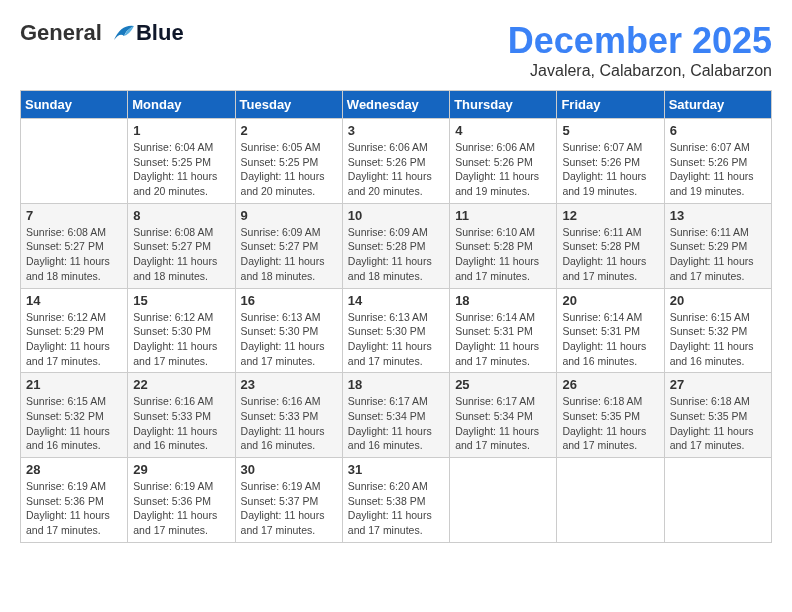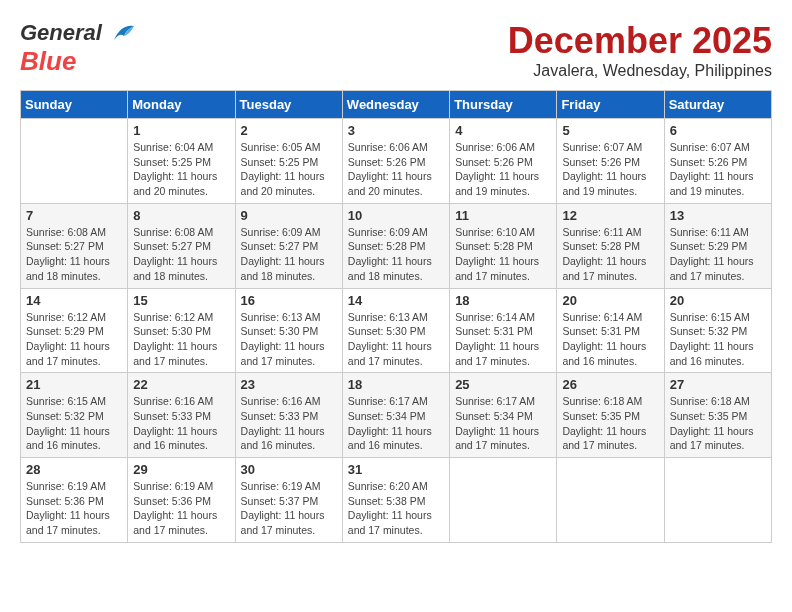--- a/index.html
+++ b/index.html
@@ -11,36 +11,35 @@
       padding: 20px;
     }
     .header {
       display: flex;
       align-items: flex-start;
       justify-content: space-between;
       margin-bottom: 10px;
     }
     .logo {
       display: flex;
-      flex-direction: column;
+      flex-direction: row;
       align-items: flex-start;
-      font-style: italic;
     }
     .logo-row {
       display: flex;
       align-items: center;
       gap: 4px;
     }
     .title-block {
       text-align: right;
     }
     .month-title {
       font-size: 36px;
       font-weight: bold;
-      color: #b91c1c;
+      color: #3b82f6;
     }
     .location {
       font-size: 16px;
       color: #333;
     }
     table {
       width: 100%;
       border-collapse: collapse;
       table-layout: fixed;
     }
@@ -87,26 +86,26 @@
 <div class="header">
   <div class="logo">
     <div class="logo-row">
       <span style="font-size:22px;font-weight:bold;color:#333;">General</span>
       <svg width="30" height="22" viewBox="0 0 30 22">
         <path d="M8,18 Q15,2 28,4 Q20,8 18,14 Q14,10 8,18Z" fill="#1a7abf"></path>
         <path d="M18,14 Q22,6 28,4 Q24,12 18,14Z" fill="#5ab0e0"></path>
       </svg>
     </div>
     <div>
-      <span style="font-size:26px;font-weight:bold;color:#ef4444;">Blue</span>
+      <span style="font-size:22px;font-weight:bold;color:#0f172a;">Blue</span>
     </div>
   </div>
   <div class="title-block">
     <div class="month-title">December 2025</div>
-    <div class="location">Javalera, Wednesday, Philippines</div>
+    <div class="location">Javalera, Calabarzon, Calabarzon</div>
   </div>
 </div>
 
 <table>
   <thead>
     <tr>
     <th>Sunday</th>
         <th>Monday</th>
         <th>Tuesday</th>
         <th>Wednesday</th>

